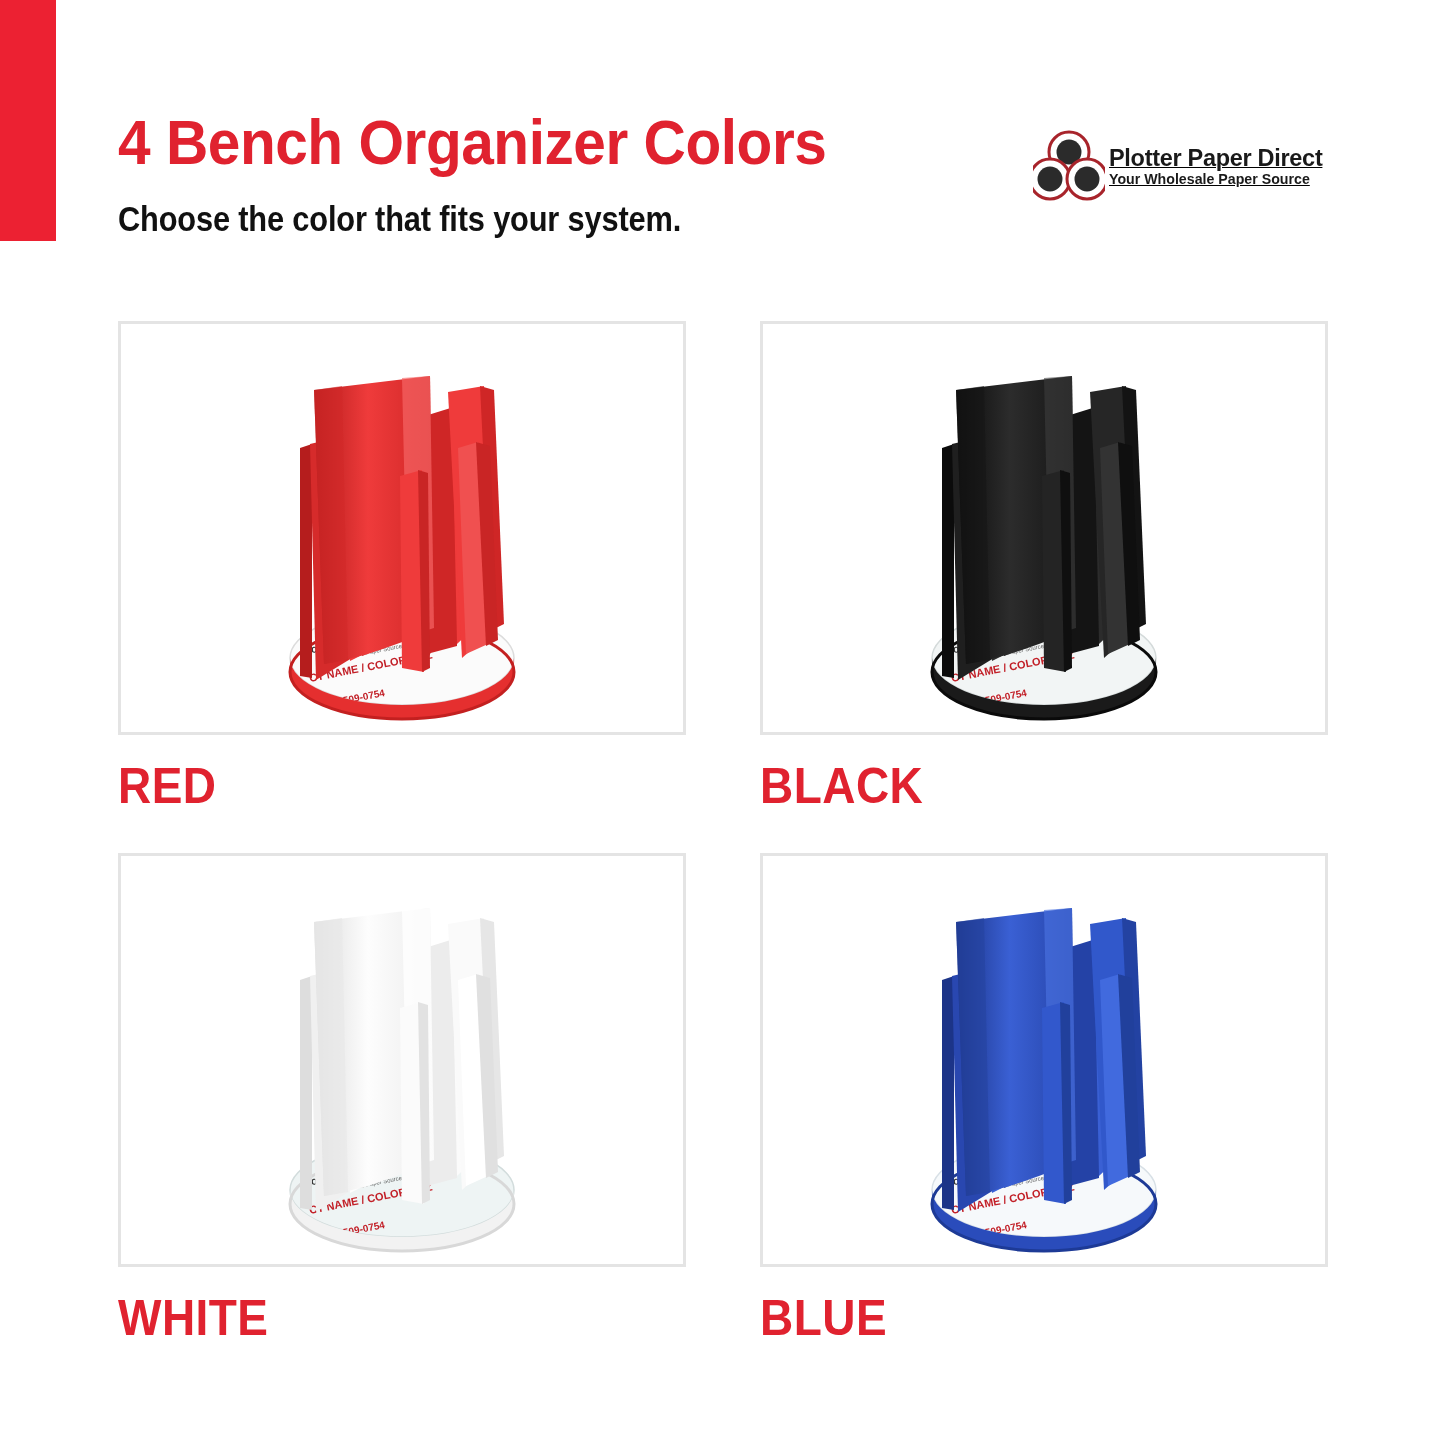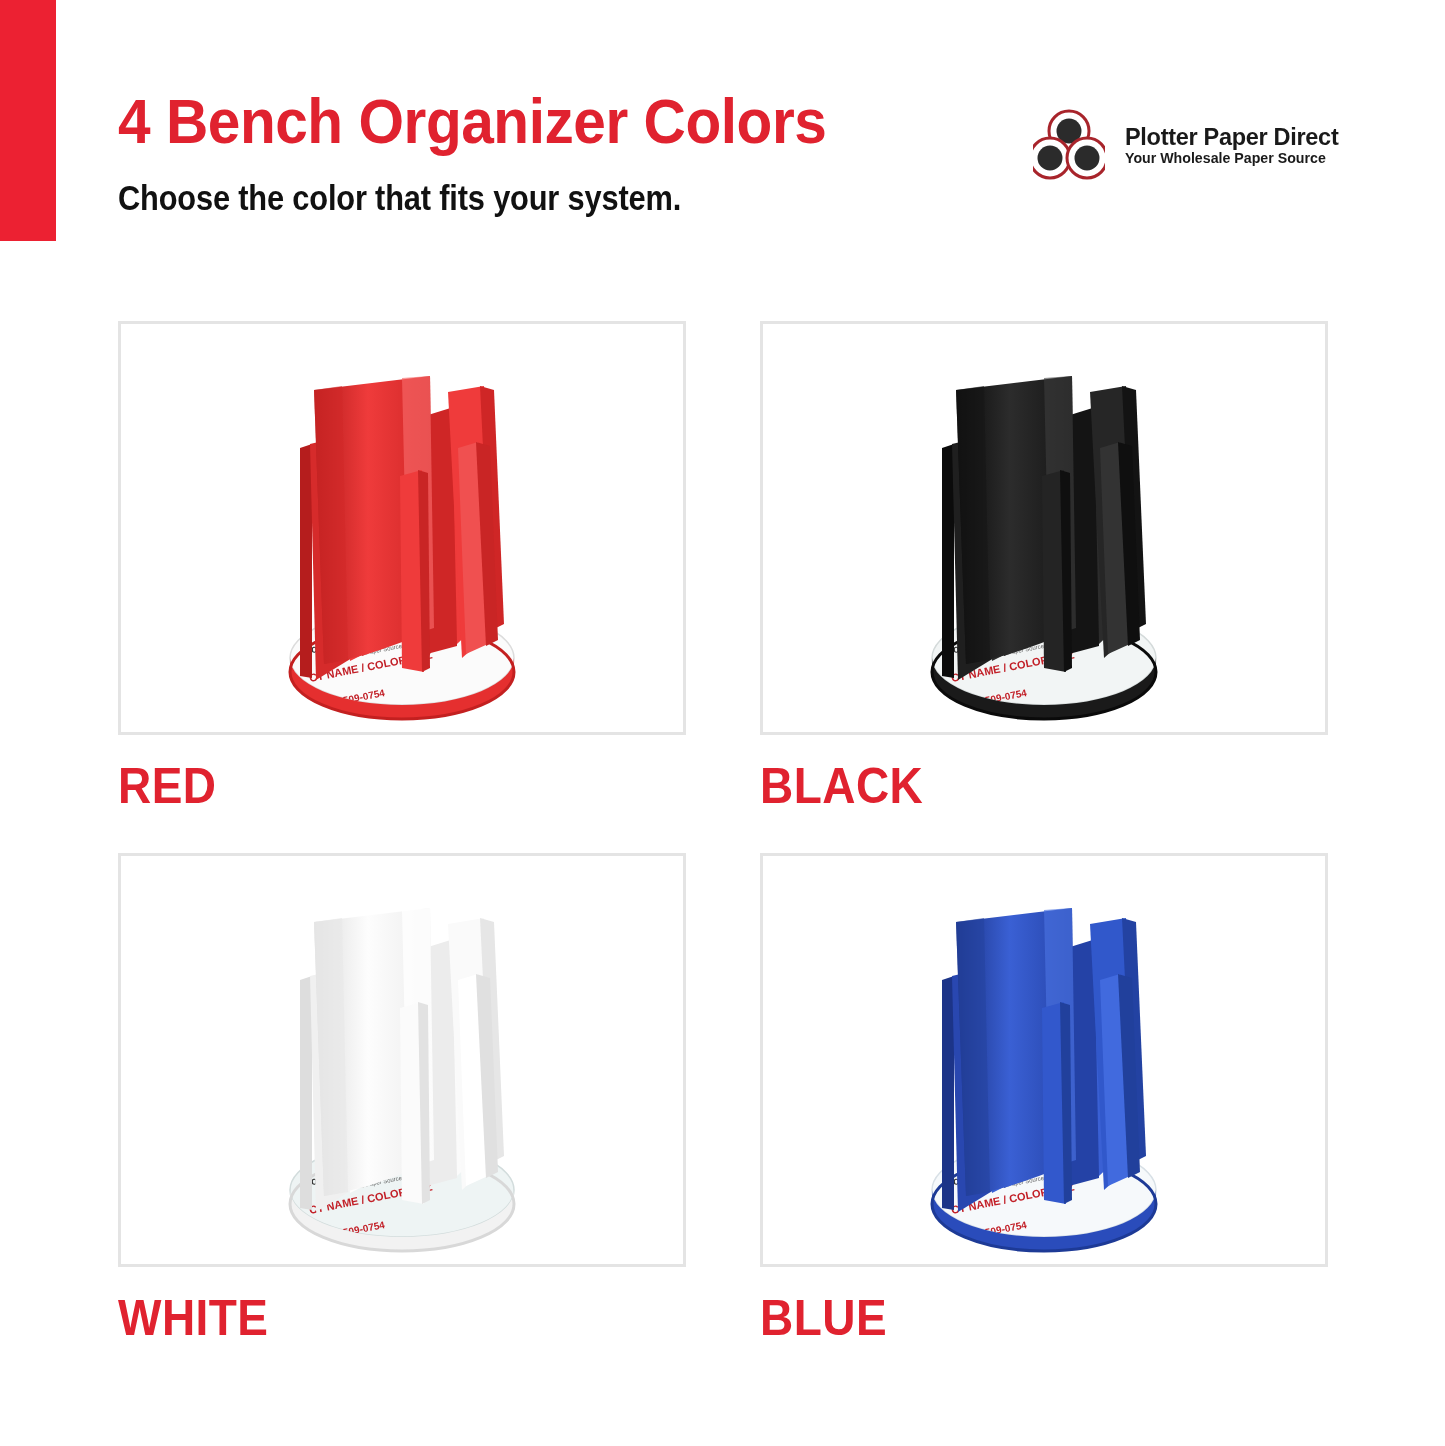--- a/index.html
+++ b/index.html
@@ -20,21 +20,21 @@
     top: 0;
     width: 56px;
     height: 241px;
     background: #ec2132;
   }
 
   
   .header {
     position: absolute;
     left: 118px;
-    top: 90px;
+    top: 111px;
     width: 1215px;
     height: 150px;
   }
   .title {
     font-family: "Liberation Sans Narrow", "Liberation Sans", sans-serif;
     font-size: 63px;
     font-weight: bold;
     color: #e0222f;
     letter-spacing: -0.5px;
     line-height: 1.0;
@@ -58,21 +58,21 @@
   .logo {
     position: absolute;
     right: 0;
     top: 16px;
     width: 300px;
     height: 78px;
     display: flex;
     align-items: center;
   }
   .logo-mark { width: 72px; height: 72px; flex: 0 0 72px; }
-  .logo-text { margin-left: 20px; padding-top: 2px; }
+  .logo-text { margin-left: 4px; padding-top: 2px; text-decoration: underline; }
   .logo-name {
     font-size: 23.5px;
     font-weight: bold;
     color: #1a1a1a;
     letter-spacing: -0.3px;
     white-space: nowrap;
     line-height: 1.05;
   }
   .logo-rule {
     height: 2px;

